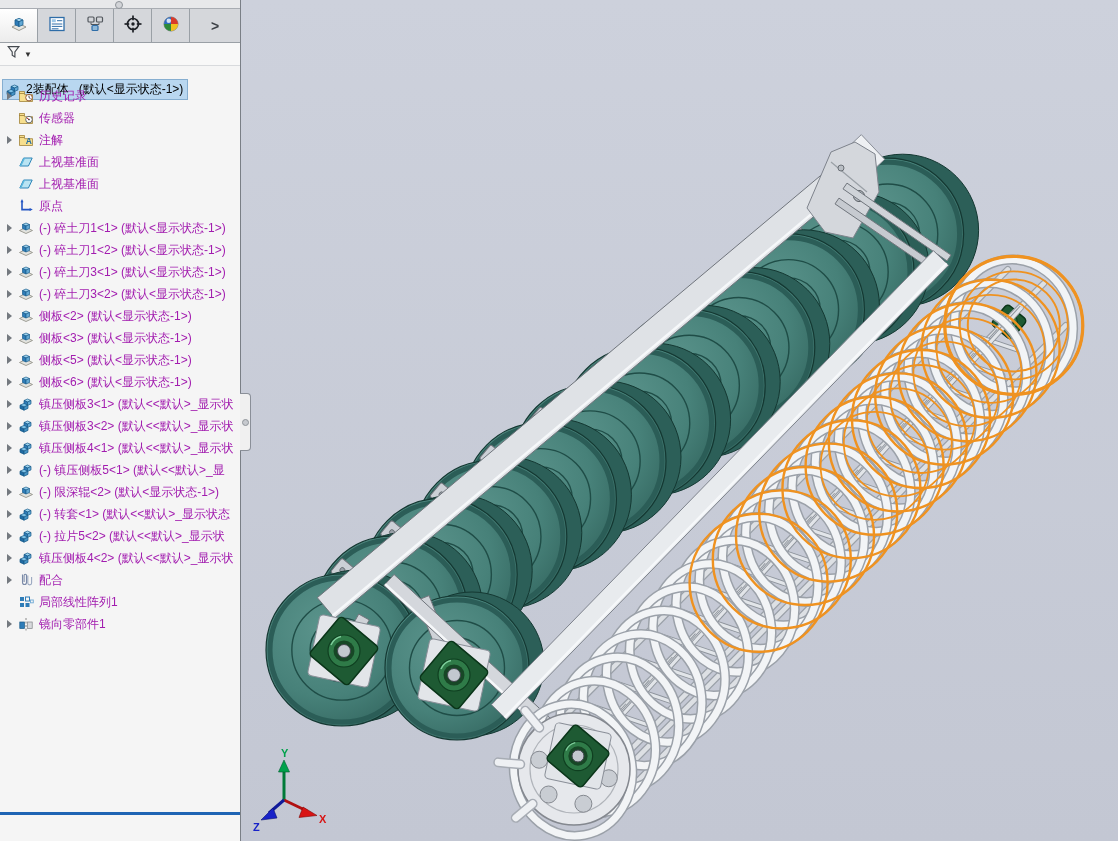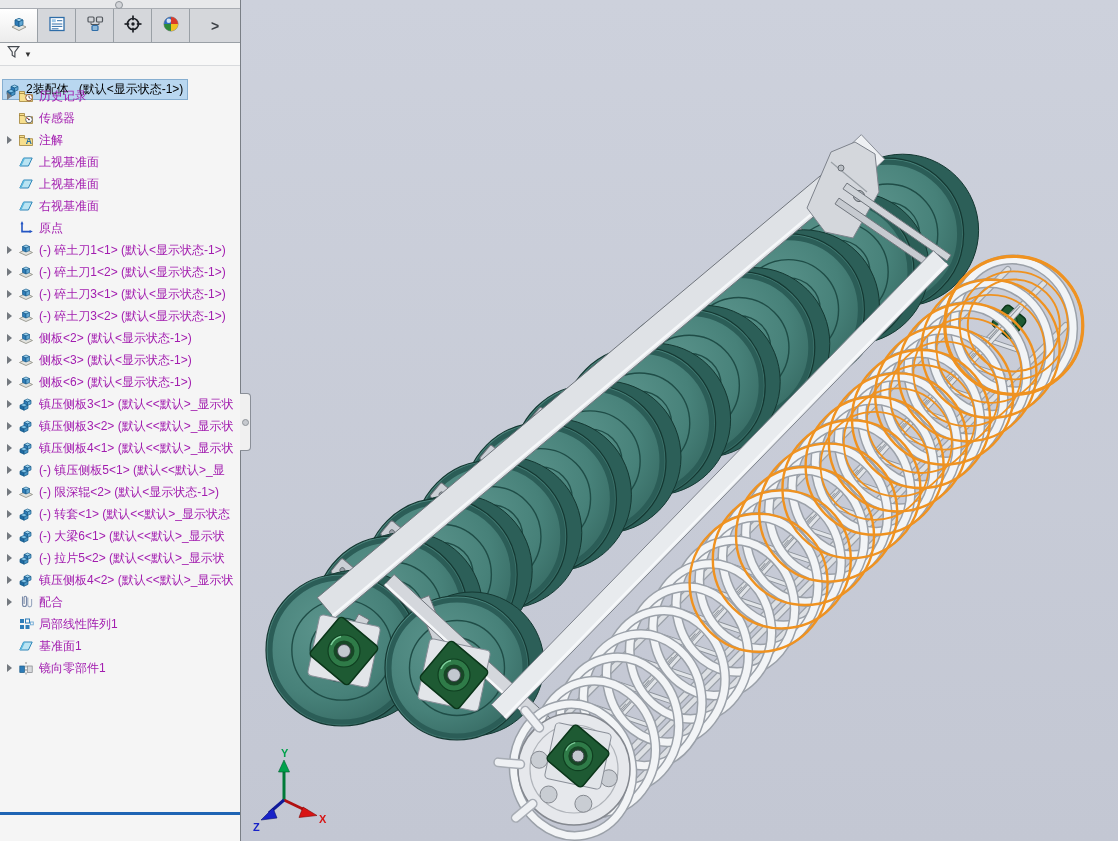--- a/index.html
+++ b/index.html
@@ -203,30 +203,20 @@
             <polygon points="1.8,12 5.6,4 14.2,4 10.4,12" fill="#aee0f2" fill-opacity="0.85" stroke="#2e86b8" stroke-width="1"></polygon>
             <polygon points="1.8,12 5.6,4 7.2,4 3.4,12" fill="#5db8dd"></polygon>
           </svg>
         </span>
         <span class="tlbl">上视基准面</span>
       </div>
       <div class="trow">
         <span class="arr"></span>
         <span class="ticon">
           <svg width="16" height="16" viewBox="0 0 16 16">
-            <polygon points="1.8,12 5.6,4 14.2,4 10.4,12" fill="#aee0f2" fill-opacity="0.85" stroke="#2e86b8" stroke-width="1"></polygon>
-            <polygon points="1.8,12 5.6,4 7.2,4 3.4,12" fill="#5db8dd"></polygon>
-          </svg>
-        </span>
-        <span class="tlbl">右视基准面</span>
-      </div>
-      <div class="trow">
-        <span class="arr"></span>
-        <span class="ticon">
-          <svg width="16" height="16" viewBox="0 0 16 16">
             <path d="M4,2.8 V11.6 H12.6" stroke="#2456c4" stroke-width="1.6" fill="none"></path>
             <polygon points="4,1 2.5,4.2 5.5,4.2" fill="#2456c4"></polygon>
             <polygon points="14.8,11.6 11.6,10.1 11.6,13.1" fill="#2456c4"></polygon>
           </svg>
         </span>
         <span class="tlbl">原点</span>
       </div>
       <div class="trow">
         <span class="arr">
           <i></i>
@@ -303,20 +293,34 @@
         </span>
         <span class="ticon">
           <svg width="16" height="16" viewBox="0 0 16 16">
             <polygon points="1.5,10.5 8,13.5 14.5,10.5 8,7.5" fill="#e3e3de" stroke="#8a8a80" stroke-width="0.8"></polygon>
             <polygon points="4.5,4.5 8,3 11.5,4.5 8,6" fill="#9fd4ef" stroke="#1b5e8e" stroke-width="0.7"></polygon>
             <polygon points="4.5,4.5 8,6 8,10 4.5,8.5" fill="#2e7cb8" stroke="#1b5e8e" stroke-width="0.7"></polygon>
             <polygon points="11.5,4.5 8,6 8,10 11.5,8.5" fill="#63a9d4" stroke="#1b5e8e" stroke-width="0.7"></polygon>
           </svg>
         </span>
         <span class="tlbl">侧板&lt;3&gt; (默认&lt;显示状态-1&gt;)</span>
+      </div>
+      <div class="trow">
+        <span class="arr">
+          <i></i>
+        </span>
+        <span class="ticon">
+          <svg width="16" height="16" viewBox="0 0 16 16">
+            <polygon points="1.5,10.5 8,13.5 14.5,10.5 8,7.5" fill="#e3e3de" stroke="#8a8a80" stroke-width="0.8"></polygon>
+            <polygon points="4.5,4.5 8,3 11.5,4.5 8,6" fill="#9fd4ef" stroke="#1b5e8e" stroke-width="0.7"></polygon>
+            <polygon points="4.5,4.5 8,6 8,10 4.5,8.5" fill="#2e7cb8" stroke="#1b5e8e" stroke-width="0.7"></polygon>
+            <polygon points="11.5,4.5 8,6 8,10 11.5,8.5" fill="#63a9d4" stroke="#1b5e8e" stroke-width="0.7"></polygon>
+          </svg>
+        </span>
+        <span class="tlbl">侧板&lt;5&gt; (默认&lt;显示状态-1&gt;)</span>
       </div>
       <div class="trow">
         <span class="arr">
           <i></i>
         </span>
         <span class="ticon">
           <svg width="16" height="16" viewBox="0 0 16 16">
             <polygon points="1.5,10.5 8,13.5 14.5,10.5 8,7.5" fill="#e3e3de" stroke="#8a8a80" stroke-width="0.8"></polygon>
             <polygon points="4.5,4.5 8,3 11.5,4.5 8,6" fill="#9fd4ef" stroke="#1b5e8e" stroke-width="0.7"></polygon>
             <polygon points="4.5,4.5 8,6 8,10 4.5,8.5" fill="#2e7cb8" stroke="#1b5e8e" stroke-width="0.7"></polygon>
@@ -426,52 +430,36 @@
         <span class="ticon">
           <svg width="16" height="16" viewBox="0 0 16 16">
             <polygon points="6,4.5 9.5,3 13,4.5 9.5,6" fill="#9fd4ef" stroke="#175a88" stroke-width="0.7"></polygon>
             <polygon points="6,4.5 9.5,6 9.5,9.4 6,7.9" fill="#2e7cb8" stroke="#175a88" stroke-width="0.7"></polygon>
             <polygon points="13,4.5 9.5,6 9.5,9.4 13,7.9" fill="#63a9d4" stroke="#175a88" stroke-width="0.7"></polygon>
             <polygon points="2,9.2 6,7.4 10,9.2 6,11" fill="#7fc3e8" stroke="#175a88" stroke-width="0.7"></polygon>
             <polygon points="2,9.2 6,11 6,14.2 2,12.4" fill="#1f6ba3" stroke="#175a88" stroke-width="0.7"></polygon>
             <polygon points="10,9.2 6,11 6,14.2 10,12.4" fill="#4794c4" stroke="#175a88" stroke-width="0.7"></polygon>
           </svg>
         </span>
-        <span class="tlbl">(-) 大梁6&lt;1&gt; (默认&lt;&lt;默认&gt;_显示状</span>
+        <span class="tlbl">(-) 拉片5&lt;2&gt; (默认&lt;&lt;默认&gt;_显示状</span>
       </div>
       <div class="trow">
         <span class="arr">
           <i></i>
         </span>
         <span class="ticon">
           <svg width="16" height="16" viewBox="0 0 16 16">
             <polygon points="6,4.5 9.5,3 13,4.5 9.5,6" fill="#9fd4ef" stroke="#175a88" stroke-width="0.7"></polygon>
             <polygon points="6,4.5 9.5,6 9.5,9.4 6,7.9" fill="#2e7cb8" stroke="#175a88" stroke-width="0.7"></polygon>
             <polygon points="13,4.5 9.5,6 9.5,9.4 13,7.9" fill="#63a9d4" stroke="#175a88" stroke-width="0.7"></polygon>
             <polygon points="2,9.2 6,7.4 10,9.2 6,11" fill="#7fc3e8" stroke="#175a88" stroke-width="0.7"></polygon>
             <polygon points="2,9.2 6,11 6,14.2 2,12.4" fill="#1f6ba3" stroke="#175a88" stroke-width="0.7"></polygon>
             <polygon points="10,9.2 6,11 6,14.2 10,12.4" fill="#4794c4" stroke="#175a88" stroke-width="0.7"></polygon>
           </svg>
         </span>
-        <span class="tlbl">(-) 拉片5&lt;2&gt; (默认&lt;&lt;默认&gt;_显示状</span>
-      </div>
-      <div class="trow">
-        <span class="arr">
-          <i></i>
-        </span>
-        <span class="ticon">
-          <svg width="16" height="16" viewBox="0 0 16 16">
-            <polygon points="6,4.5 9.5,3 13,4.5 9.5,6" fill="#9fd4ef" stroke="#175a88" stroke-width="0.7"></polygon>
-            <polygon points="6,4.5 9.5,6 9.5,9.4 6,7.9" fill="#2e7cb8" stroke="#175a88" stroke-width="0.7"></polygon>
-            <polygon points="13,4.5 9.5,6 9.5,9.4 13,7.9" fill="#63a9d4" stroke="#175a88" stroke-width="0.7"></polygon>
-            <polygon points="2,9.2 6,7.4 10,9.2 6,11" fill="#7fc3e8" stroke="#175a88" stroke-width="0.7"></polygon>
-            <polygon points="2,9.2 6,11 6,14.2 2,12.4" fill="#1f6ba3" stroke="#175a88" stroke-width="0.7"></polygon>
-            <polygon points="10,9.2 6,11 6,14.2 10,12.4" fill="#4794c4" stroke="#175a88" stroke-width="0.7"></polygon>
-          </svg>
-        </span>
         <span class="tlbl">镇压侧板4&lt;2&gt; (默认&lt;&lt;默认&gt;_显示状</span>
       </div>
       <div class="trow">
         <span class="arr">
           <i></i>
         </span>
         <span class="ticon">
           <svg width="16" height="16" viewBox="0 0 16 16">
             <path d="M4.5,2.5 v8 a2,2 0 0 0 4,0 v-7 a1.2,1.2 0 0 0 -2.4,0 v6.5" fill="none" stroke="#7a8aa8" stroke-width="1.1"></path>
             <path d="M9.8,3.5 v7.5 a1.9,1.9 0 0 0 3.8,0 v-6" fill="none" stroke="#9aa8c0" stroke-width="1.1"></path>
@@ -484,30 +472,20 @@
         <span class="ticon">
           <svg width="16" height="16" viewBox="0 0 16 16">
             <rect x="2" y="3" width="4" height="4" fill="#2e7cb8"></rect>
             <rect x="7.5" y="3" width="4" height="4" fill="none" stroke="#2e7cb8" stroke-width="1"></rect>
             <rect x="2" y="9" width="4" height="4" fill="#2e7cb8"></rect>
             <rect x="7.5" y="9" width="4" height="4" fill="#2e7cb8"></rect>
             <rect x="12.5" y="6" width="2.8" height="2.8" fill="none" stroke="#7ab0d8" stroke-width="1"></rect>
           </svg>
         </span>
         <span class="tlbl">局部线性阵列1</span>
-      </div>
-      <div class="trow">
-        <span class="arr"></span>
-        <span class="ticon">
-          <svg width="16" height="16" viewBox="0 0 16 16">
-            <polygon points="1.8,12 5.6,4 14.2,4 10.4,12" fill="#aee0f2" fill-opacity="0.85" stroke="#2e86b8" stroke-width="1"></polygon>
-            <polygon points="1.8,12 5.6,4 7.2,4 3.4,12" fill="#5db8dd"></polygon>
-          </svg>
-        </span>
-        <span class="tlbl">基准面1</span>
       </div>
       <div class="trow">
         <span class="arr">
           <i></i>
         </span>
         <span class="ticon">
           <svg width="16" height="16" viewBox="0 0 16 16">
             <line x1="8" y1="2" x2="8" y2="14.5" stroke="#888" stroke-width="1" stroke-dasharray="2,1.5"></line>
             <rect x="1.8" y="6" width="4.6" height="6.5" fill="#2e7cb8" stroke="#175a88" stroke-width="0.7"></rect>
             <rect x="9.6" y="6" width="4.6" height="6.5" fill="#d8dadd" stroke="#808488" stroke-width="0.7"></rect>

